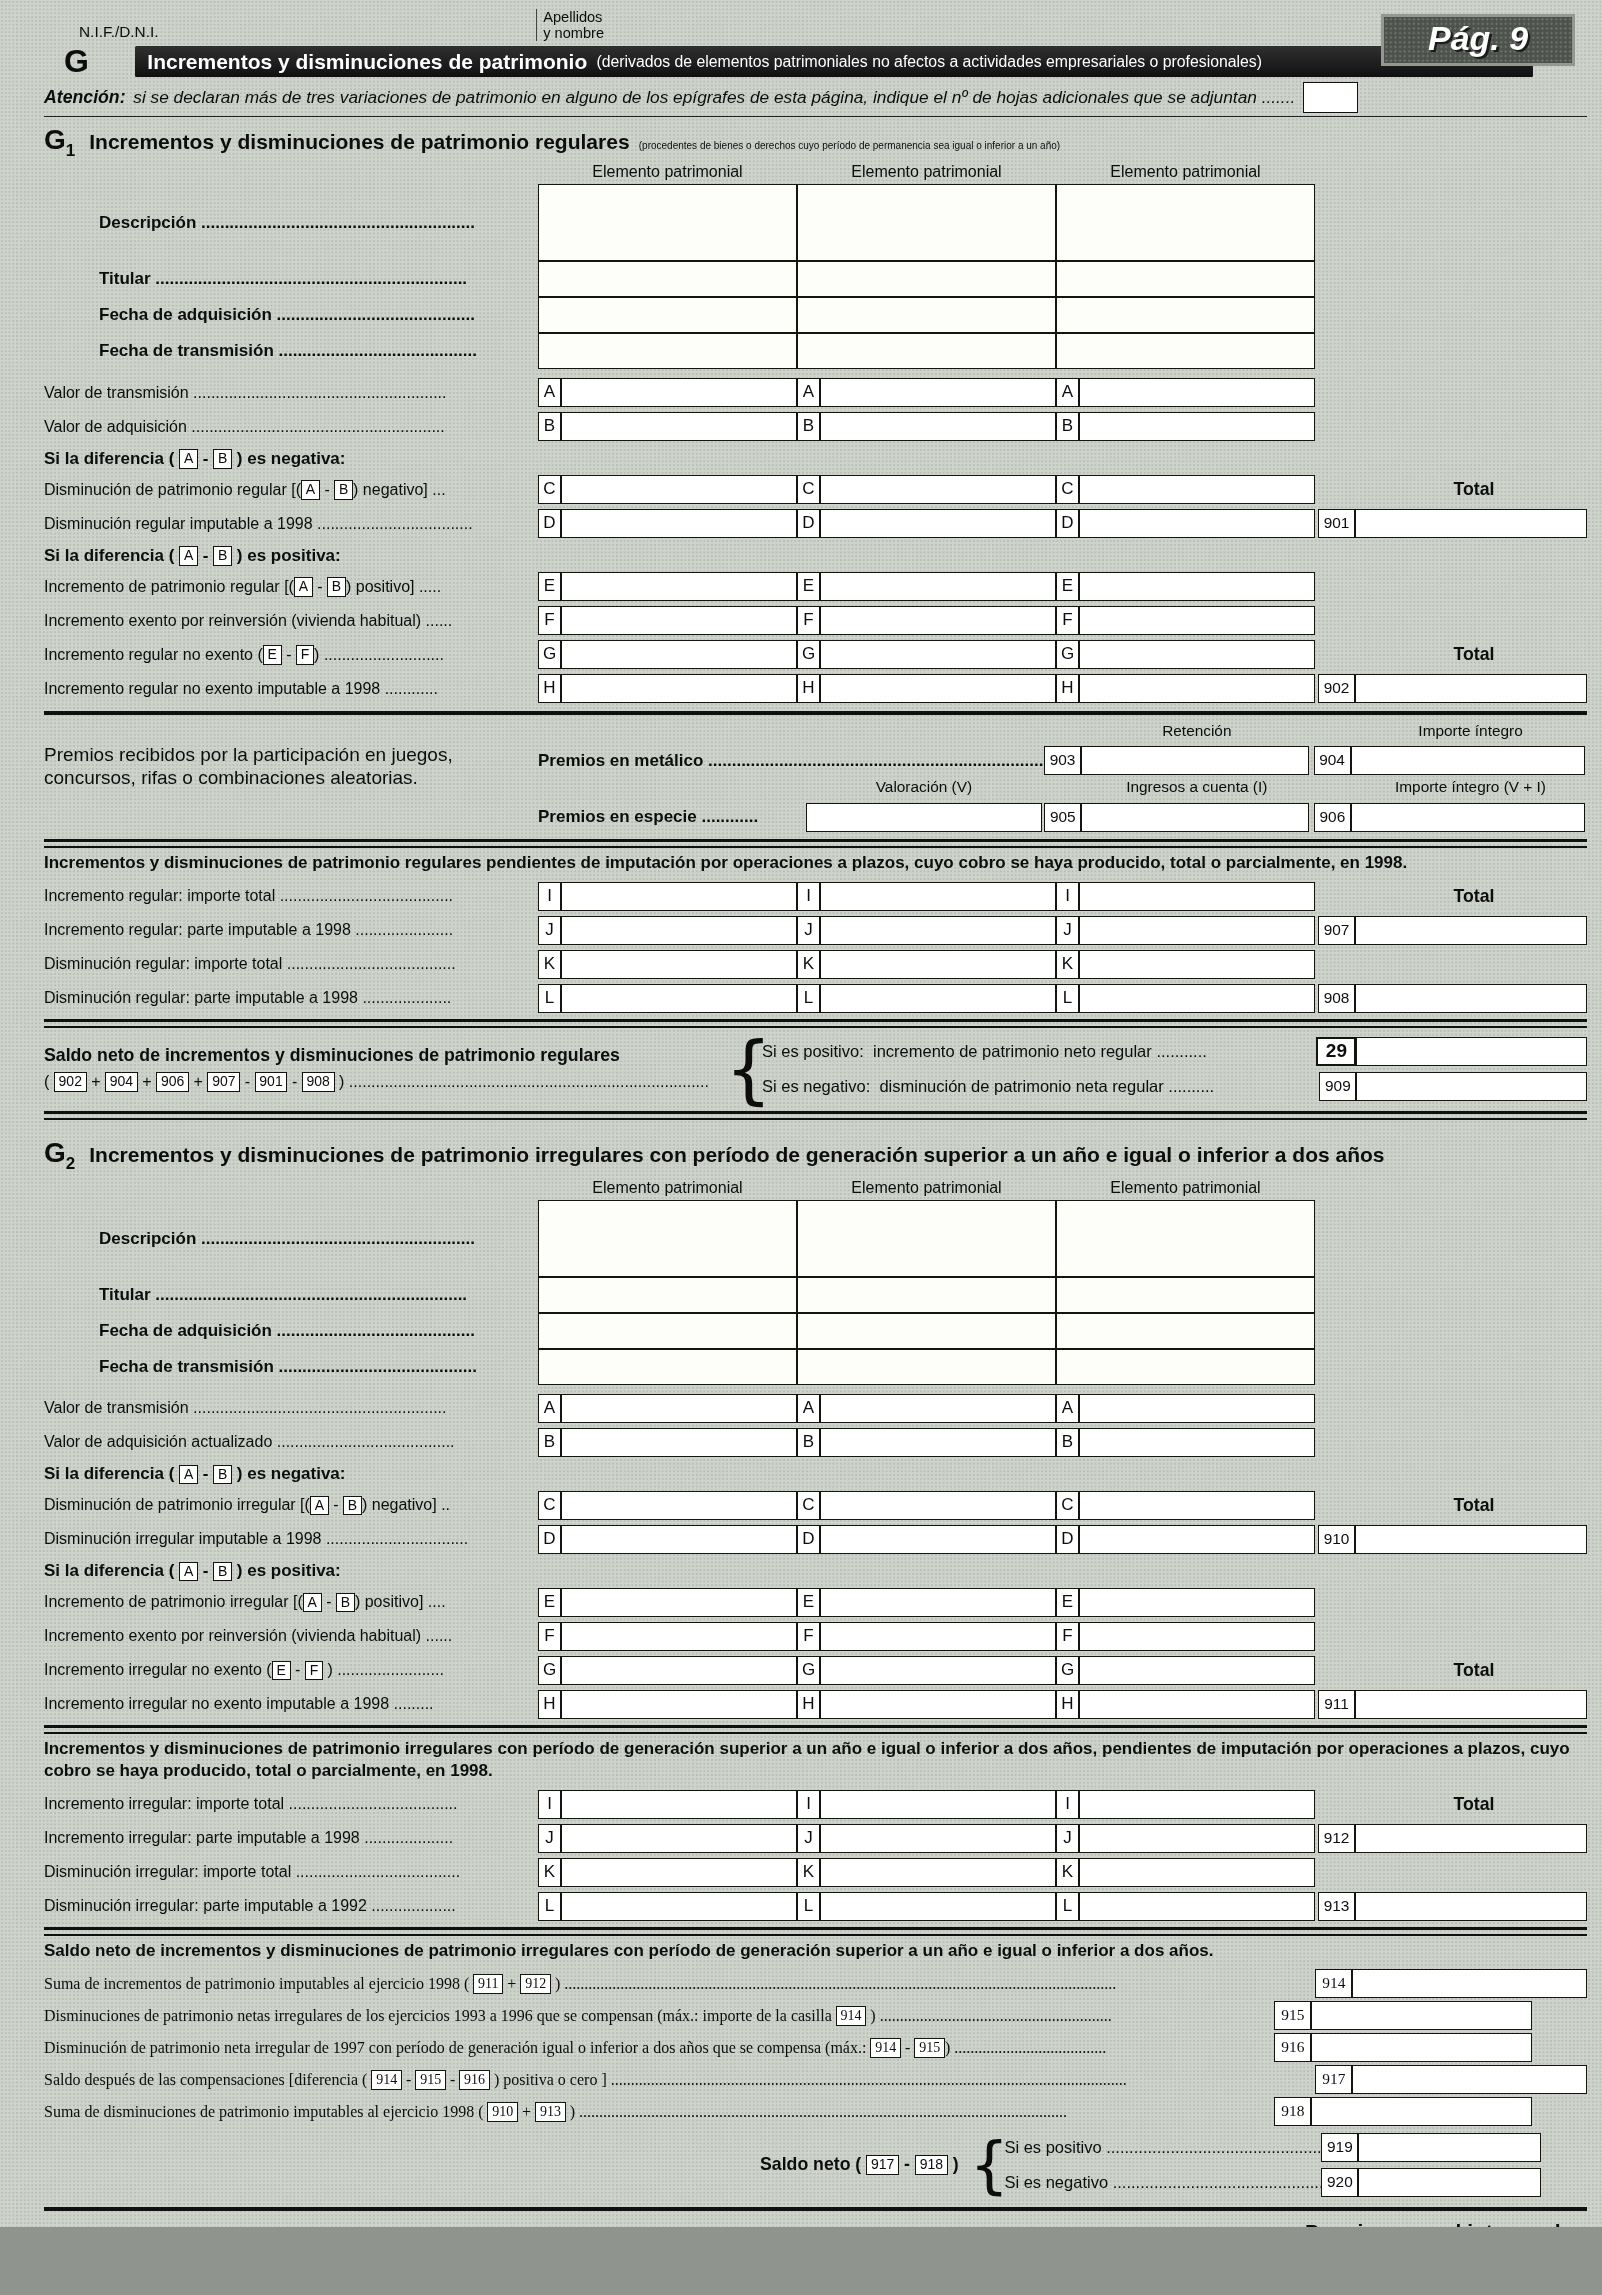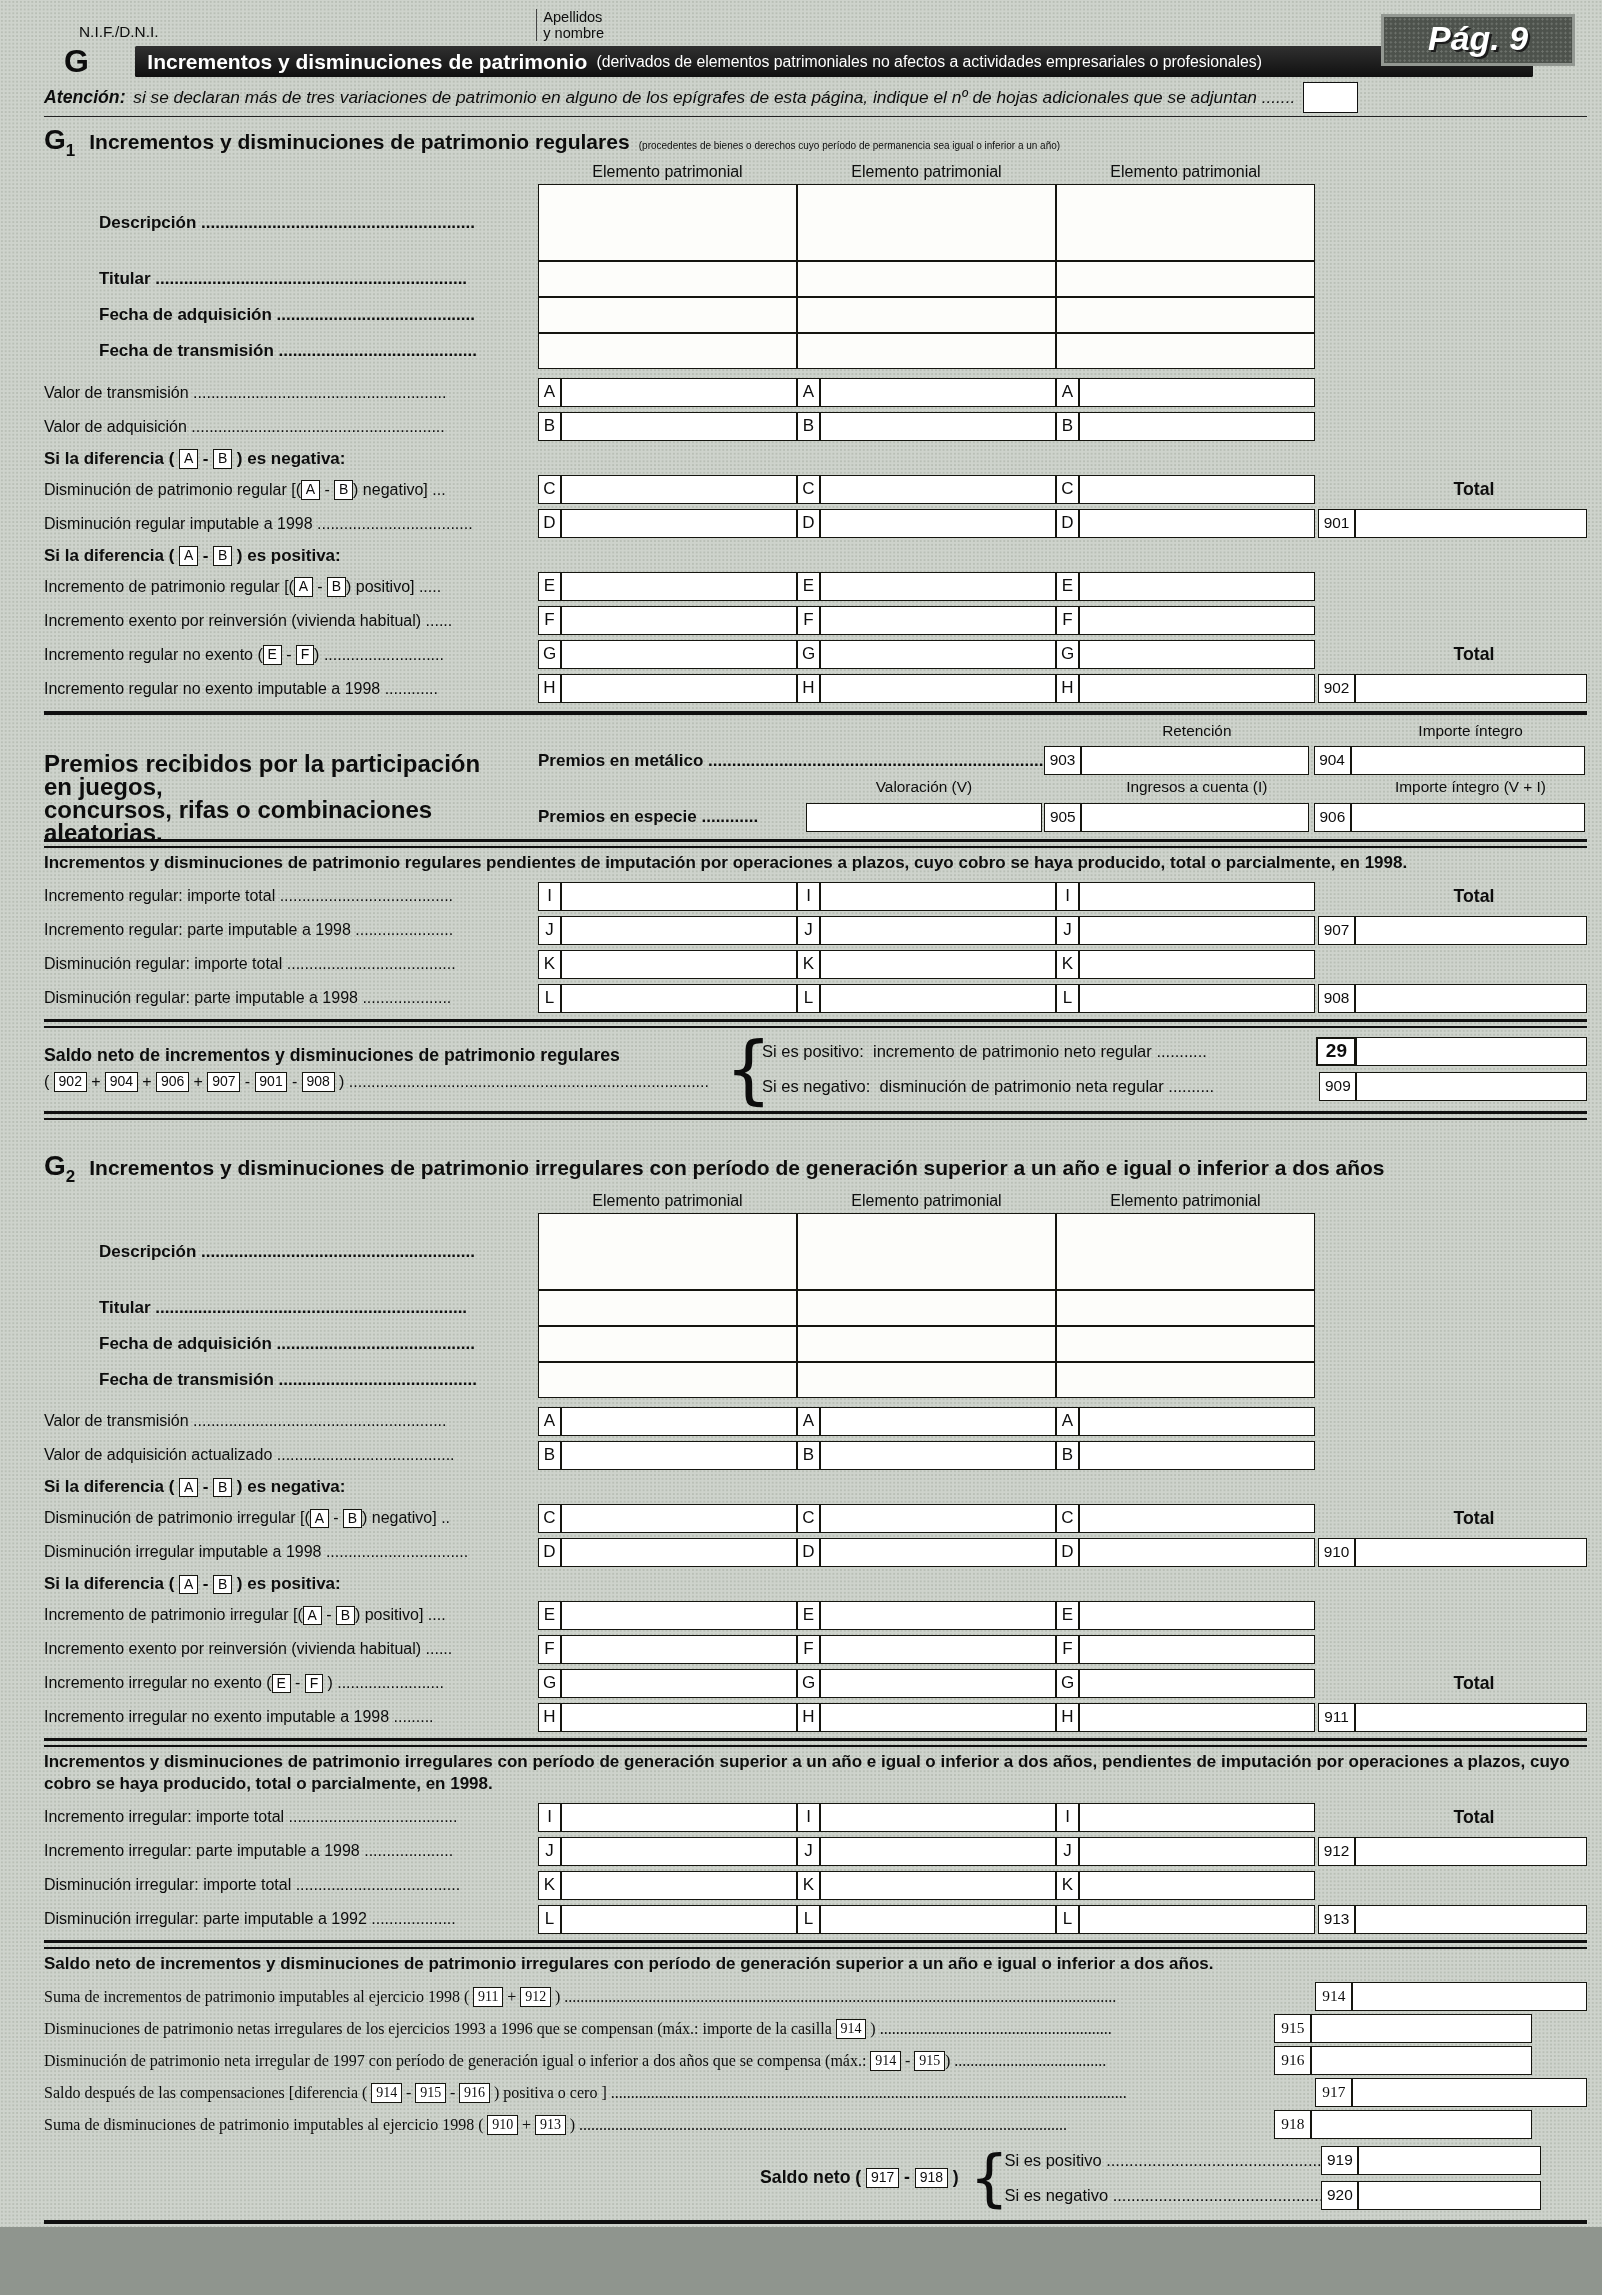--- a/index.html
+++ b/index.html
@@ -58,21 +58,21 @@
   .nb { display: block; width: 37px; height: 29px; background: #fff; border: 1.5px solid #15150f; text-align: center; line-height: 26px; font-size: 15.4px; flex: none; }
   .tot { width: 272px; display: flex; align-items: center; height: 29px; padding-left: 3.1px; }
   .tot.tlabel { display: block; font-weight: 700; font-size: 17.7px; text-align: center; line-height: 29px; padding-left: 46px; }
   .subhead { height: 29px; line-height: 29px; font-weight: 700; font-size: 17px; white-space: nowrap; overflow: hidden; }
   .bx { display: inline-block; border: 1.5px solid #15150f; background: #fff; padding: 0 3.8px; font-size: 14px; line-height: 17.7px; font-weight: 400; vertical-align: 0.8px; }
   
   .hr3 { height: 3.8px; background: #101010; margin: 5.4px 0; }
   .hrdbl { height: 9.2px; border-top: 3.8px solid #101010; border-bottom: 2.3px solid #101010; margin: 3.8px 0; }
   
   .premios { position: relative; padding-top: 1.5px; }
-  .premleft { position: absolute; left: 0; top: 32px; font-weight: 700; font-size: 24px; line-height: 23px; width: 446px; }
+  .premleft { position: absolute; left: 0; top: 23px; font-weight: 400; font-size: 19px; line-height: 23px; width: 446px; }
   .premh { display: flex; height: 21.5px; font-size: 15.4px; }
   .premh span { text-align: center; white-space: nowrap; overflow: hidden; }
   .ph-ret { margin-left: 1039px; width: 228px; }
   .ph-imp { margin-left: 43px; width: 234px; }
   .ph-val { margin-left: 762px; width: 236px; }
   .ph-ing { margin-left: 41px; width: 228px; }
   .ph-vi  { margin-left: 43px; width: 234px; }
   .premrow { display: flex; align-items: center; height: 35px; }
   .premlbl { margin-left: 494px; width: 506px; font-weight: 700; font-size: 17px; white-space: nowrap; overflow: hidden; }
   .premlbl2 { margin-left: 494px; width: 268px; font-weight: 700; font-size: 17px; white-space: nowrap; overflow: hidden; }
@@ -439,21 +439,21 @@
       <div class="sline">
         <span class="stext"><span>Si es negativo:</span>&nbsp;&nbsp;<span>disminución de patrimonio neta regular ..........</span></span>
         <span class="nb">909</span>
         <span class="fld"></span>
       </div>
     </div>
   </div>
 
   <div class="hrdbl"></div>
 
-  <div class="sechead" style="margin-top:30px;">
+  <div class="sechead" style="margin-top:17px;">
     <span class="secnum"><span>G</span><sub>2</sub></span>
     <span class="sectitle">Incrementos y disminuciones de patrimonio irregulares con período de generación superior a un año e igual o inferior a dos años</span>
   </div>
 
   <div class="colheads" style="margin-top:6.2px;">
     <span class="colhead">Elemento patrimonial</span>
     <span class="colhead">Elemento patrimonial</span>
     <span class="colhead">Elemento patrimonial</span>
   </div>
 

